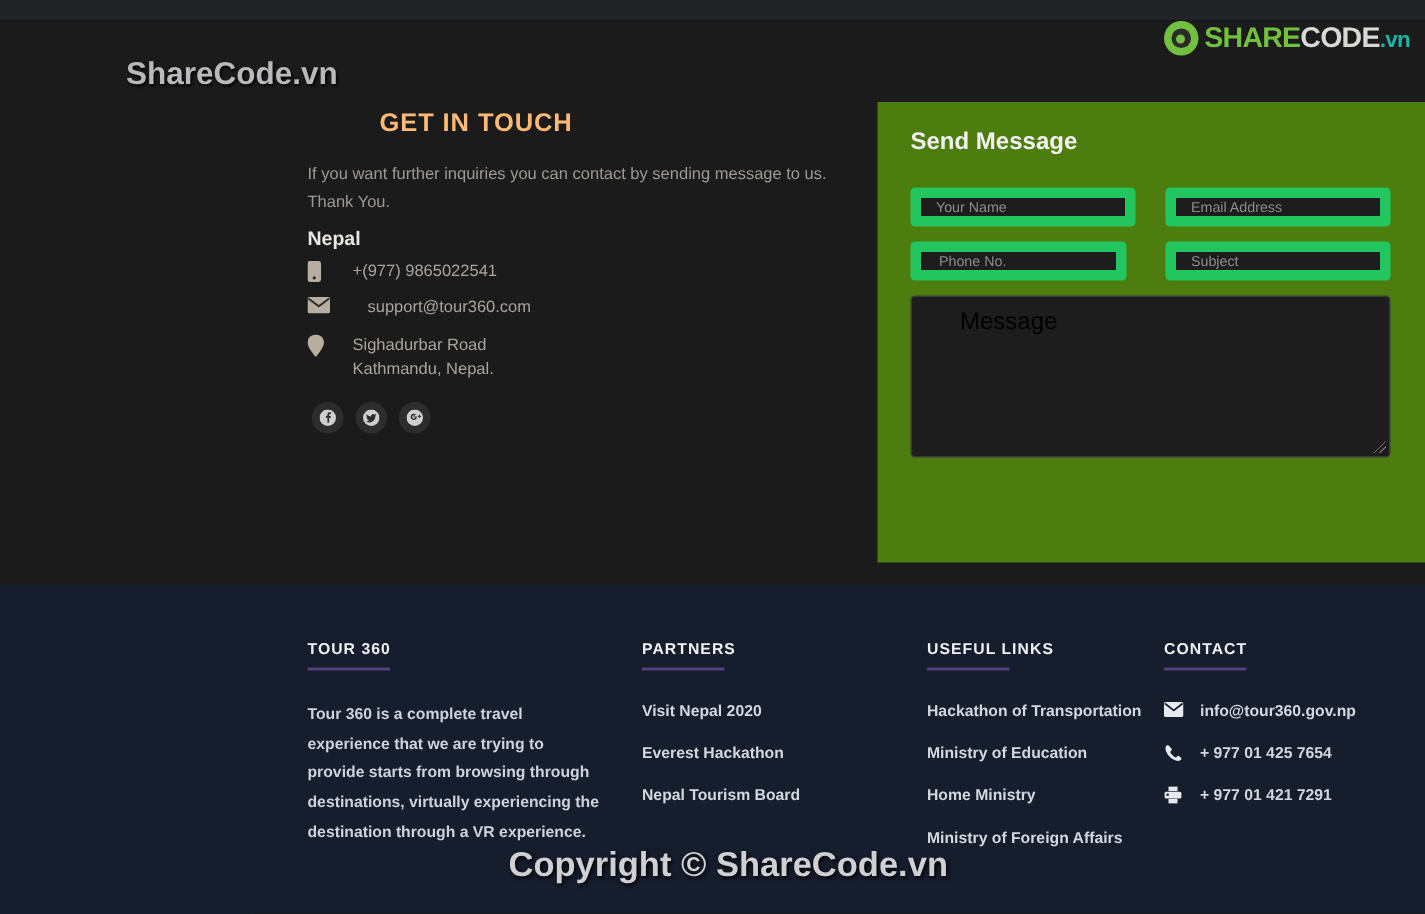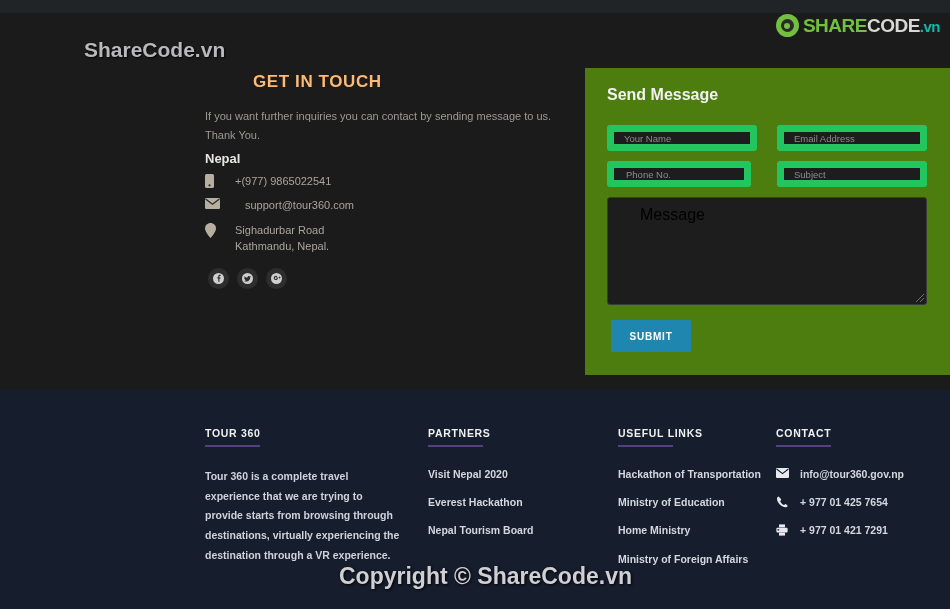--- a/index.html
+++ b/index.html
@@ -259,21 +259,20 @@
       <div class="field f-subject">
         <span class="ph">Subject</span>
       </div>
 
       <div class="f-message">
         <span class="ph">Message</span>
         <span class="resize-grip"></span>
       </div>
     </div>
 
-    <button class="submit-btn">SUBMIT</button>
   </div>
 
   <div class="footer">
 
     <div class="fcol fcol-1">
       <div class="fhead">TOUR 360</div>
       <div class="fhead-rule"></div>
       <div class="fdesc">Tour 360 is a complete travel experience that we are trying to provide starts from browsing through destinations, virtually experiencing the destination through a VR experience.</div>
     </div>
 

